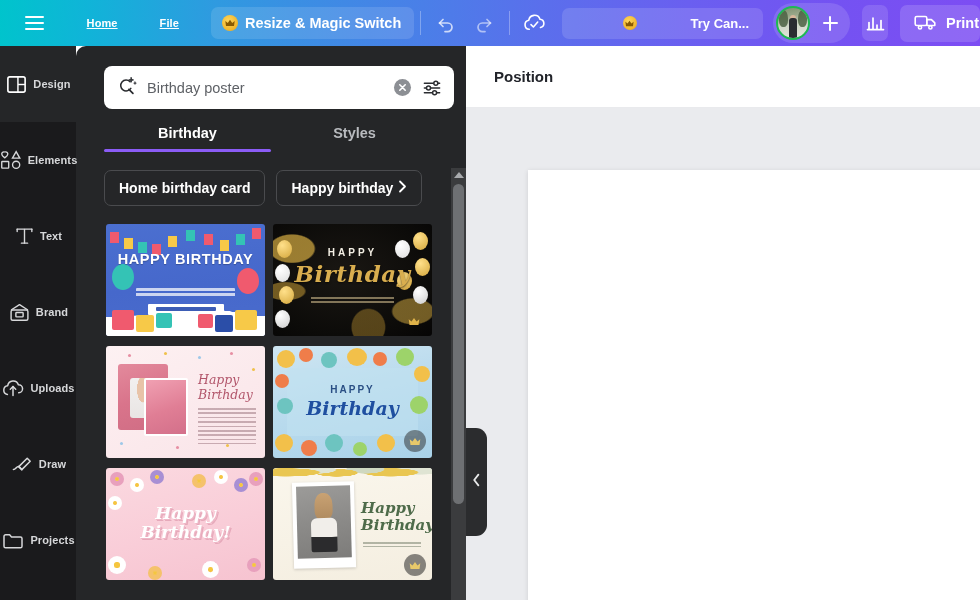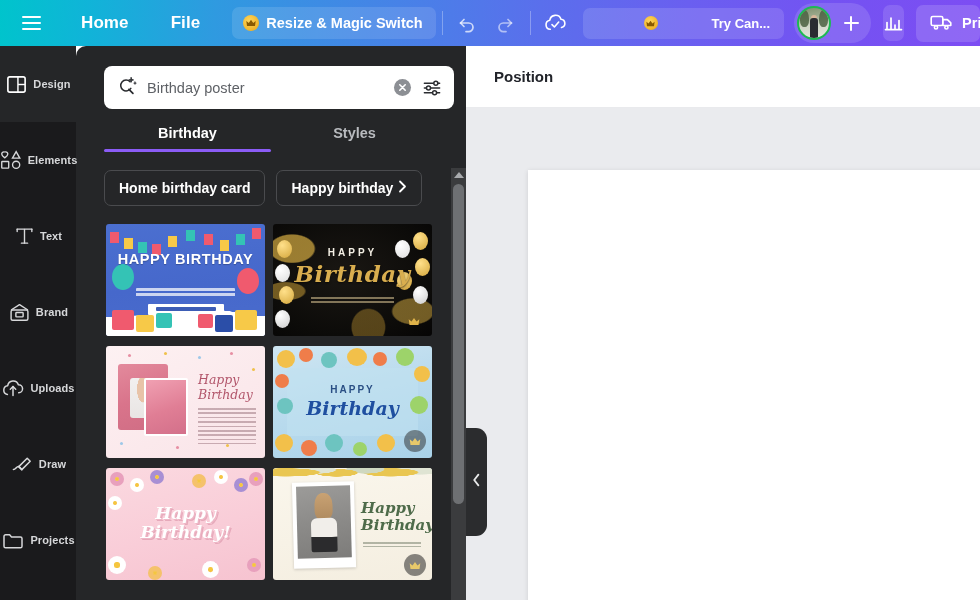--- a/index.html
+++ b/index.html
@@ -18,22 +18,22 @@
                 #4a7fe8 43%, #5a6fec 55%, #6a5ff0 70%, #7452f2 85%, #7d4df3 100%);
     display: flex; align-items: center; z-index: 30;
   }
   .tb-hamburger {
     width: 38px; height: 32px; margin-left: 22px;
     display: flex; flex-direction: column; justify-content: center; align-items: center;
     gap: 4px; cursor: pointer; border-radius: 5px;
   }
   .tb-hamburger i { display: block; width: 19px; height: 2.2px; background: #fff; border-radius: 2px; }
   .tb-item {
-    color: #fff; font-size: 17px; font-weight: bold; letter-spacing: .1px;
-    padding: 8px 12px; border-radius: 6px; cursor: pointer; white-space: nowrap;
+    color: #fff; font-size: 11px; font-weight: bold; letter-spacing: .1px;
+    padding: 8px 12px; border-radius: 6px; cursor: pointer; white-space: nowrap; text-decoration: underline;
   }
   .tb-item.home { margin-left: 28px; }
   .tb-item.file { margin-left: 18px; }
   .tb-resize {
     display: flex; align-items: center; gap: 7px; margin-left: 20px;
     background: rgba(255,255,255,.12); padding: 8px 13px 8px 11px; border-radius: 7px;
     cursor: pointer;
   }
   .crown {
     width: 16px; height: 16px; border-radius: 50%;

